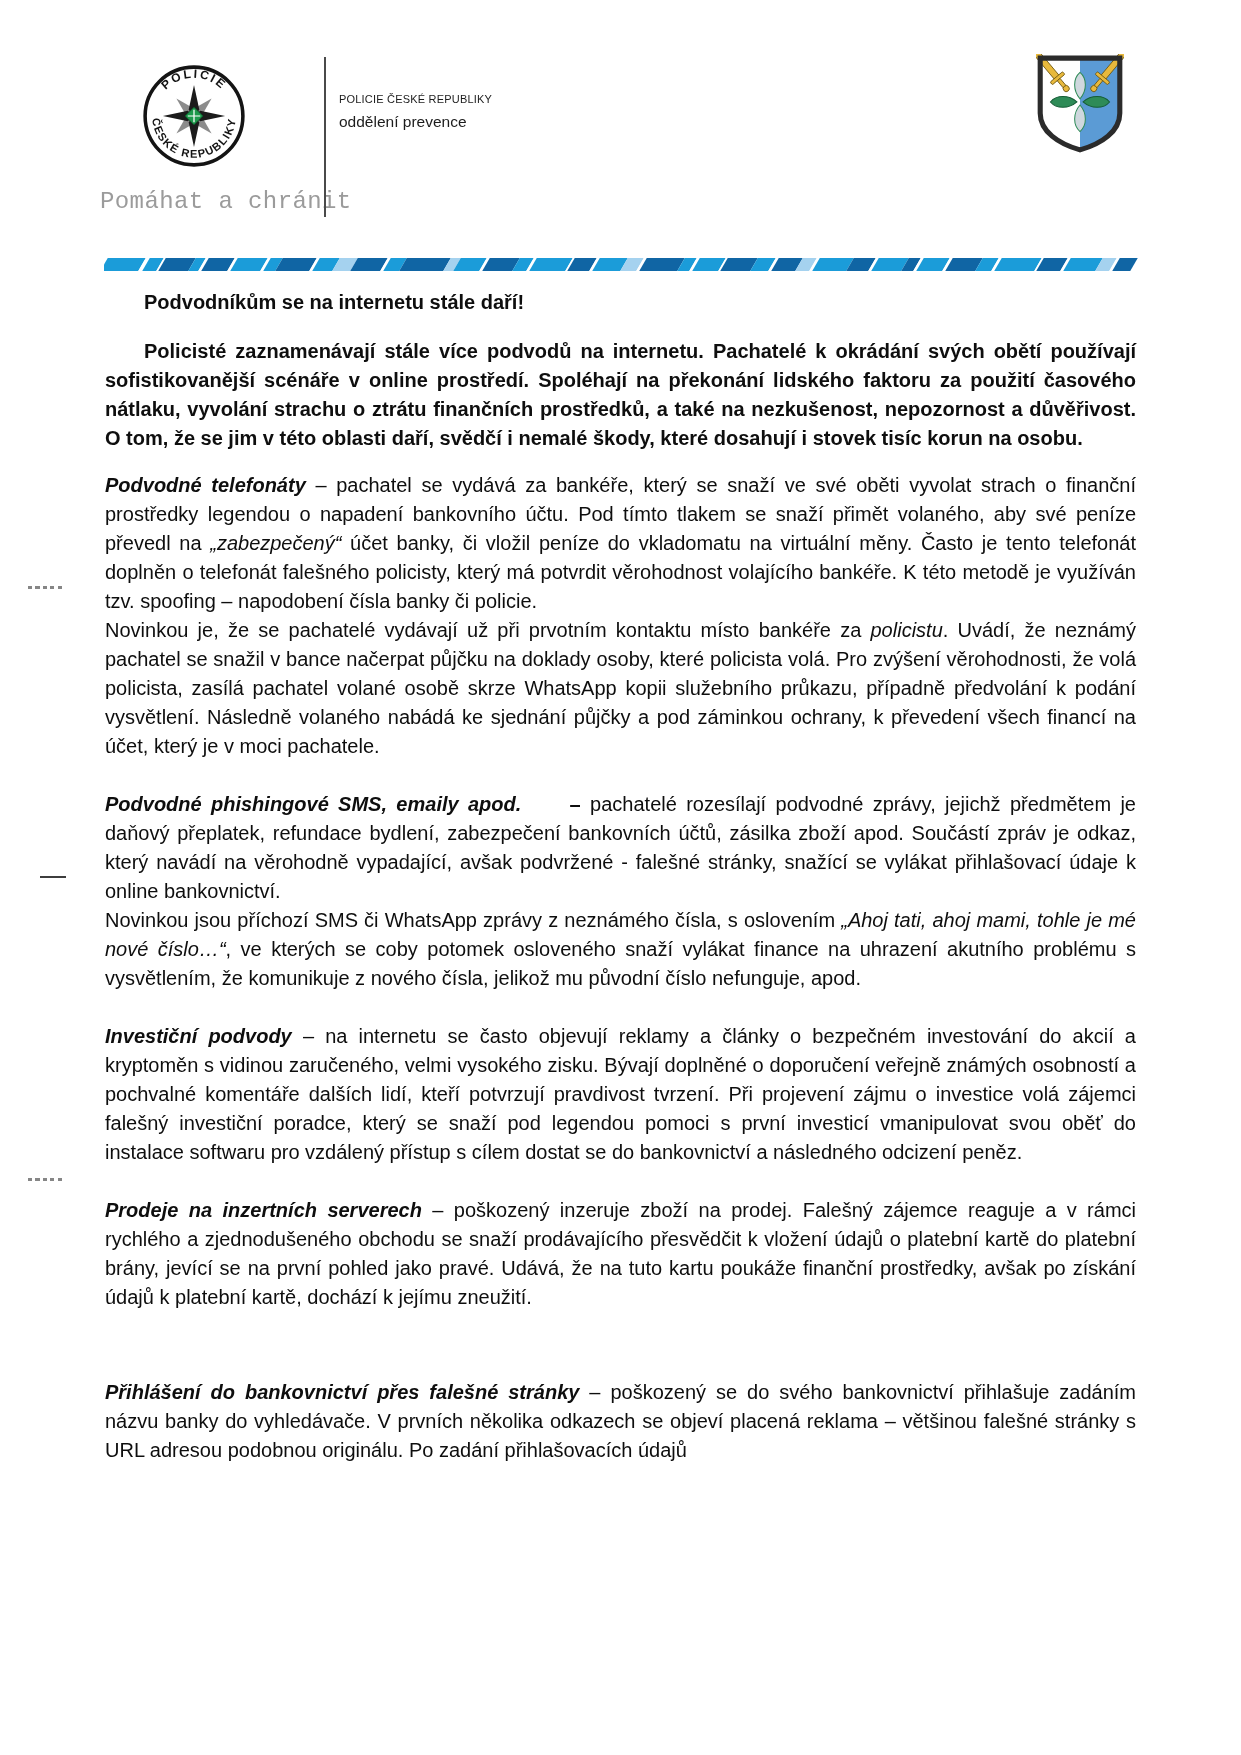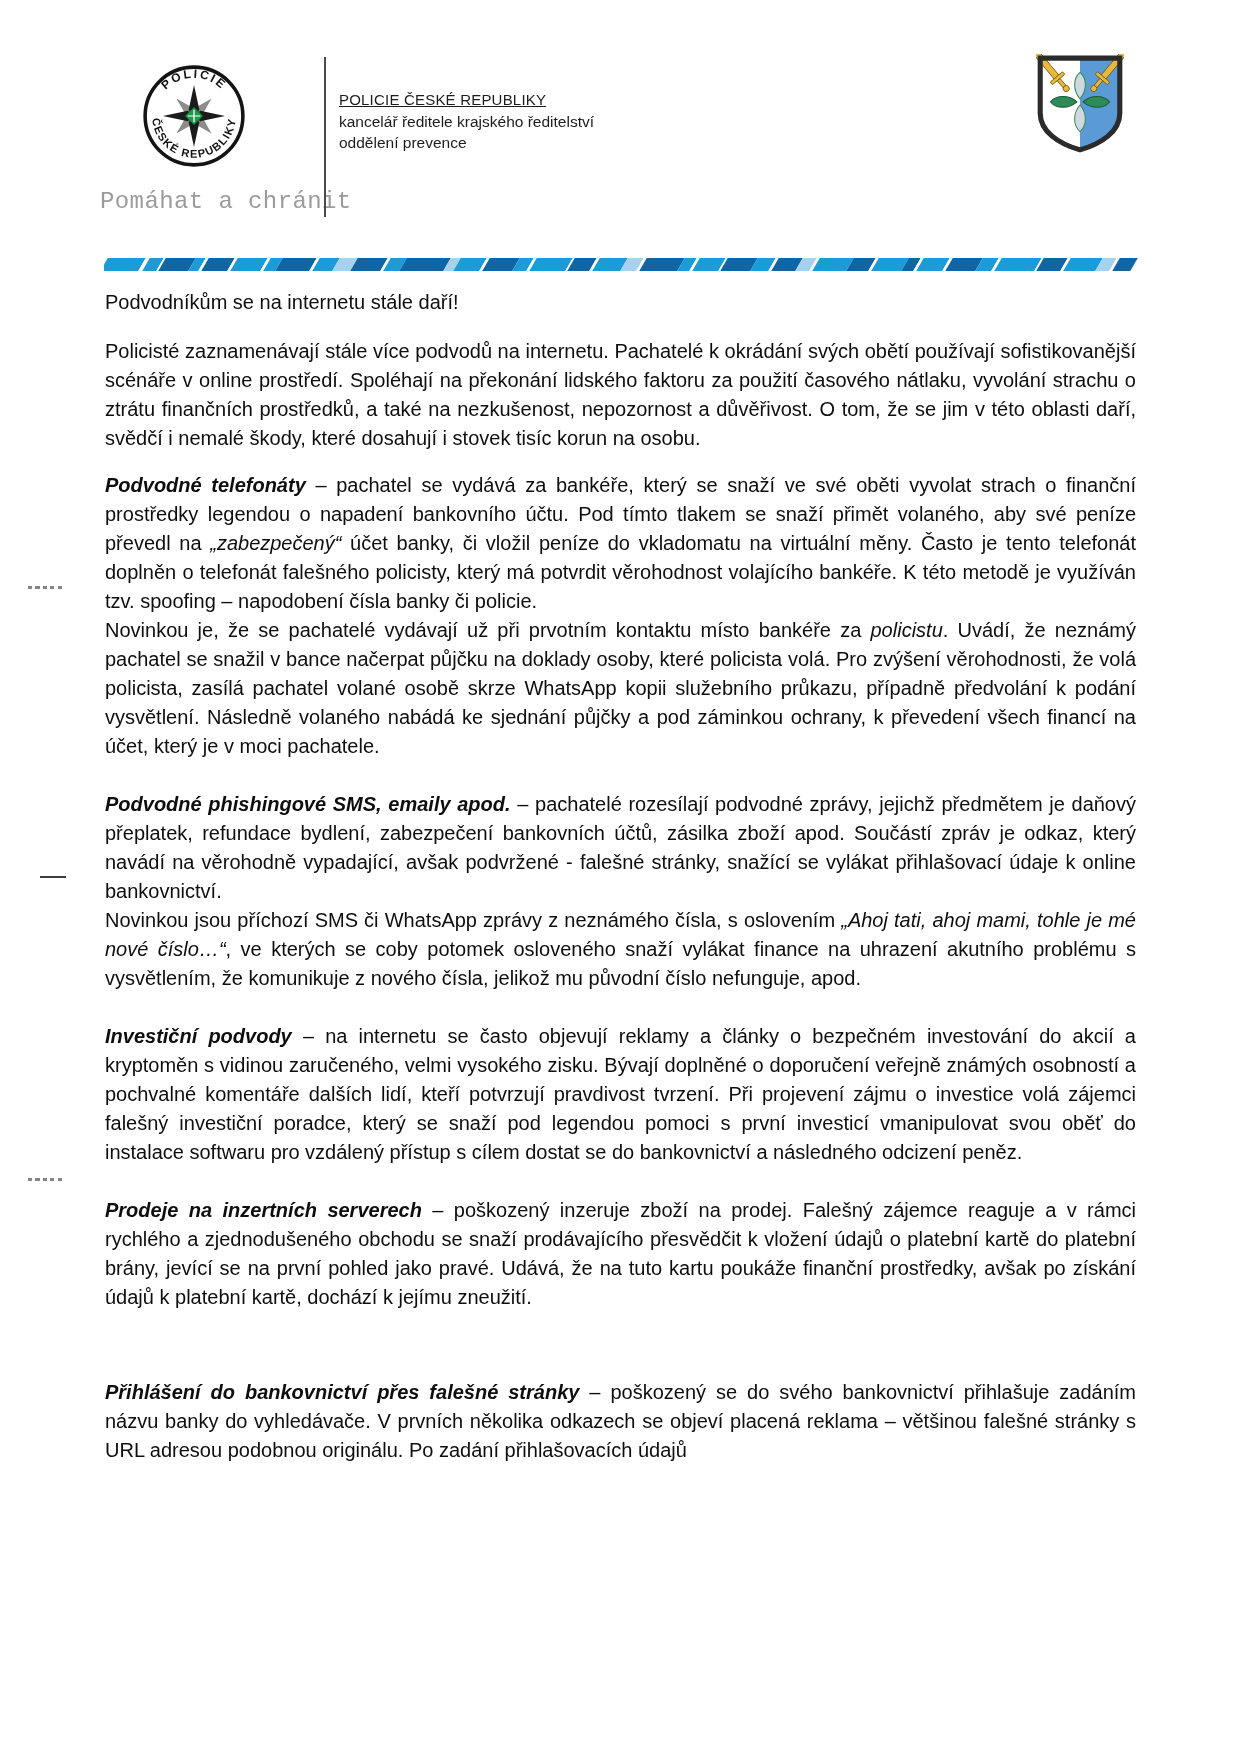--- a/index.html
+++ b/index.html
@@ -14,21 +14,21 @@
   
   .emblem { position:absolute; left:138px; top:60px; width:112px; height:112px; }
   .tagline {
     position:absolute; left:100px; top:188px;
     font-size:24px; color:#9b9b9b; letter-spacing:0.4px;
     white-space:nowrap;
     font-family:Liberation Mono, monospace;
   }
   .vrule { position:absolute; left:324px; top:57px; width:2px; height:160px; background:#4a4a4a; }
   .org { position:absolute; left:339px; top:88px; color:#1c1c1c; }
-  .org .l-big   { font-size:15px; line-height:23px; letter-spacing:0.2px;text-decoration:underline; }
+  .org .l-big   { font-size:11px; line-height:23px; letter-spacing:0.2px; }
   .org .l-small { font-size:15.5px; line-height:21px; }
   .shield { position:absolute; left:1036px; top:54px; width:88px; height:100px; }
   
   .divider {
     position:absolute; left:104px; top:258px; width:1034px; height:13px;
     display:flex; overflow:hidden;
   }
   .divider span { flex:none; height:100%; transform:skewX(-30deg); }
   
   .mark { position:absolute; }
@@ -38,21 +38,21 @@
   }
   .mark.solid { height:2px; background:#3d3d3d; }
   
   .doc-body {
     position:absolute; left:105px; top:288px; width:1031px;
     font-size:20px; line-height:29px; color:#0e0e0e;
   }
   .blk { text-align:justify; margin:0; }
   .blk.title { text-align:left; }
   .r-n { }
-  .r-b  { font-weight:400; }
+  .r-b  { font-weight:700;margin-left:39px; }
   .r-i  { font-style:italic; }
   .r-bi { font-weight:700; font-style:italic; }
   .r-u  { text-decoration:underline; }
 </style>
 </head>
 <body>
 
 <div>
 
   <svg class="emblem" viewBox="0 0 120 126">
@@ -85,21 +85,20 @@
       <path d="M60,56 V70 M53,63 H67" stroke="#ffffff" stroke-width="1.4"></path>
     </g>
   </svg>
 
   <div class="tagline">Pomáhat a chránit</div>
 
   <div class="vrule"></div>
 
   <div class="org">
     <div class="l-big">POLICIE ČESKÉ REPUBLIKY</div>
-    <div class="l-small">kancelář ředitele krajského ředitelství</div>
     <div class="l-small">oddělení prevence</div>
   </div>
 
   <svg class="shield" viewBox="0 0 86 98">
     <path d="M43,4 H82 V58 C82,76 64,88 43,94 Z" fill="#5b9bd5"></path>
     <path d="M4,4 H43 V94 C22,88 4,76 4,58 Z" fill="#ffffff"></path>
 
     <g stroke-width="1">
       <path d="M43,44 C36,36 36,24 43,18 C50,24 50,36 43,44 Z" fill="#cfd8de" stroke="#2e8b57"></path>
       <path d="M43,44 C36,36 36,24 43,18 C50,24 50,36 43,44 Z" fill="#2e8b57" stroke="#145c35" transform="rotate(90 43 47)"></path>

